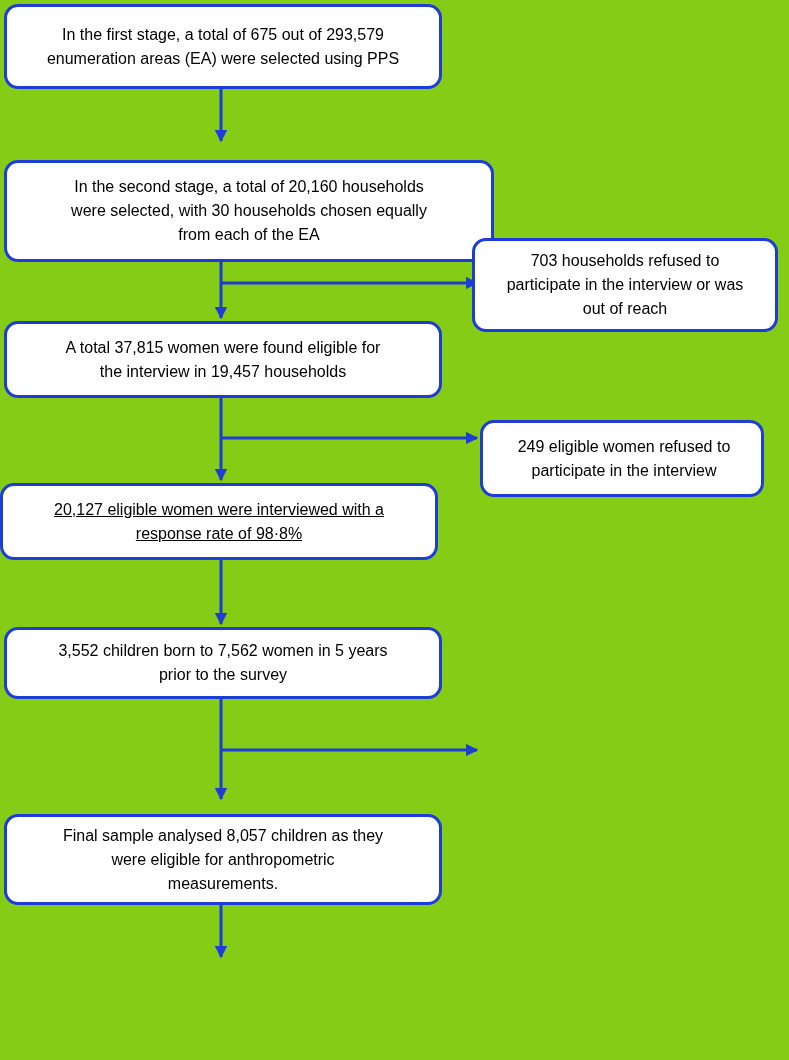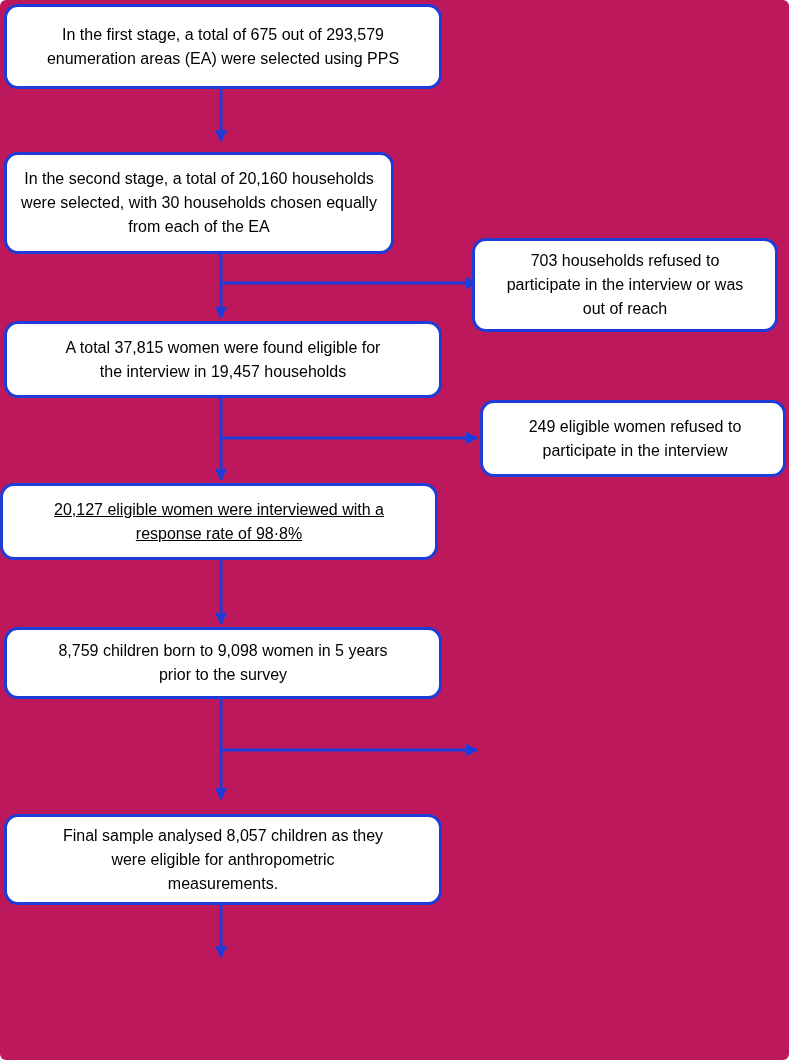--- a/index.html
+++ b/index.html
@@ -1,53 +1,52 @@
 <!DOCTYPE html>
 <html style="--blue: #1d3cd8; --ink: #000000;"><head>
 <meta charset="utf-8">
 <style>
   :root { --blue: #1d3cd8; --ink: #000000; }
   html, body { margin: 0; padding: 0; background: #ffffff; }
   .canvas {
     position: relative;
     width: 789px;
     height: 1060px;
-    background: #be185d;
+    background: #84cc16;
     font-family: "Liberation Sans", sans-serif;
     color: var(--ink);
     overflow: hidden;
-    border-radius: 6px;
   }
   .box {
     position: absolute;
     box-sizing: border-box;
     border: 3px solid var(--blue);
     border-radius: 14px;
     background: #ffffff;
     display: flex;
     align-items: center;
     justify-content: center;
     text-align: center;
     font-size: 16px;
     line-height: 24px;
     padding: 4px 14px;
   }
   .box .txt { white-space: pre-line; }
   .italic { font-style: italic; }
   
   #b1 { left: 4px;  top: 4px;   width: 438px; height: 85px;  }
-  #b2 { left: 4px;  top: 152px; width: 390px; height: 102px; }
+  #b2 { left: 4px;  top: 160px; width: 490px; height: 102px; }
   #b3 { left: 4px;  top: 321px; width: 438px; height: 77px;  }
   #b4 { left: 0;  top: 483px; width: 438px; height: 77px; text-decoration: underline;  }
   #b5 { left: 4px;  top: 627px; width: 438px; height: 72px;  }
   #b6 { left: 4px;  top: 802px; width: 438px; height: 91px; margin-top: 12px;  }
   #b7 { left: 4px;  top: 960px; width: 438px; height: 94px;  }
   
   #s1 { left: 472px; top: 238px; width: 306px; height: 94px; align-items: center; }
-  #s2 { left: 480px; top: 400px; width: 306px; height: 77px; padding-left: 18px; }
+  #s2 { left: 480px; top: 420px; width: 284px; height: 77px; padding-left: 18px; }
   #s3 { left: 480px; top: 708px; width: 306px; height: 87px; }
   .arrows {
     position: absolute;
     left: 0; top: 0;
     pointer-events: none;
   }
   .arrows line { stroke: var(--blue); stroke-width: 3; }
 </style>
 </head>
 <body>
@@ -97,21 +96,21 @@
       <span class="txt">249 eligible women refused to
 participate in the interview</span>
     </div>
 
   <div id="b4" class="box">
       <span class="txt">20,127 eligible women were interviewed with a
 response rate of 98·8%</span>
     </div>
 
   <div id="b5" class="box">
-      <span class="txt">8,759 children born to 9,098 women in 5 years
+      <span class="txt">3,552 children born to 7,562 women in 5 years
 prior to the survey</span>
     </div>
 
 
   <div id="b6" class="box">
       <span class="txt">Final sample analysed 8,057 children as they
 were eligible for anthropometric
 measurements.</span>
     </div>
 

